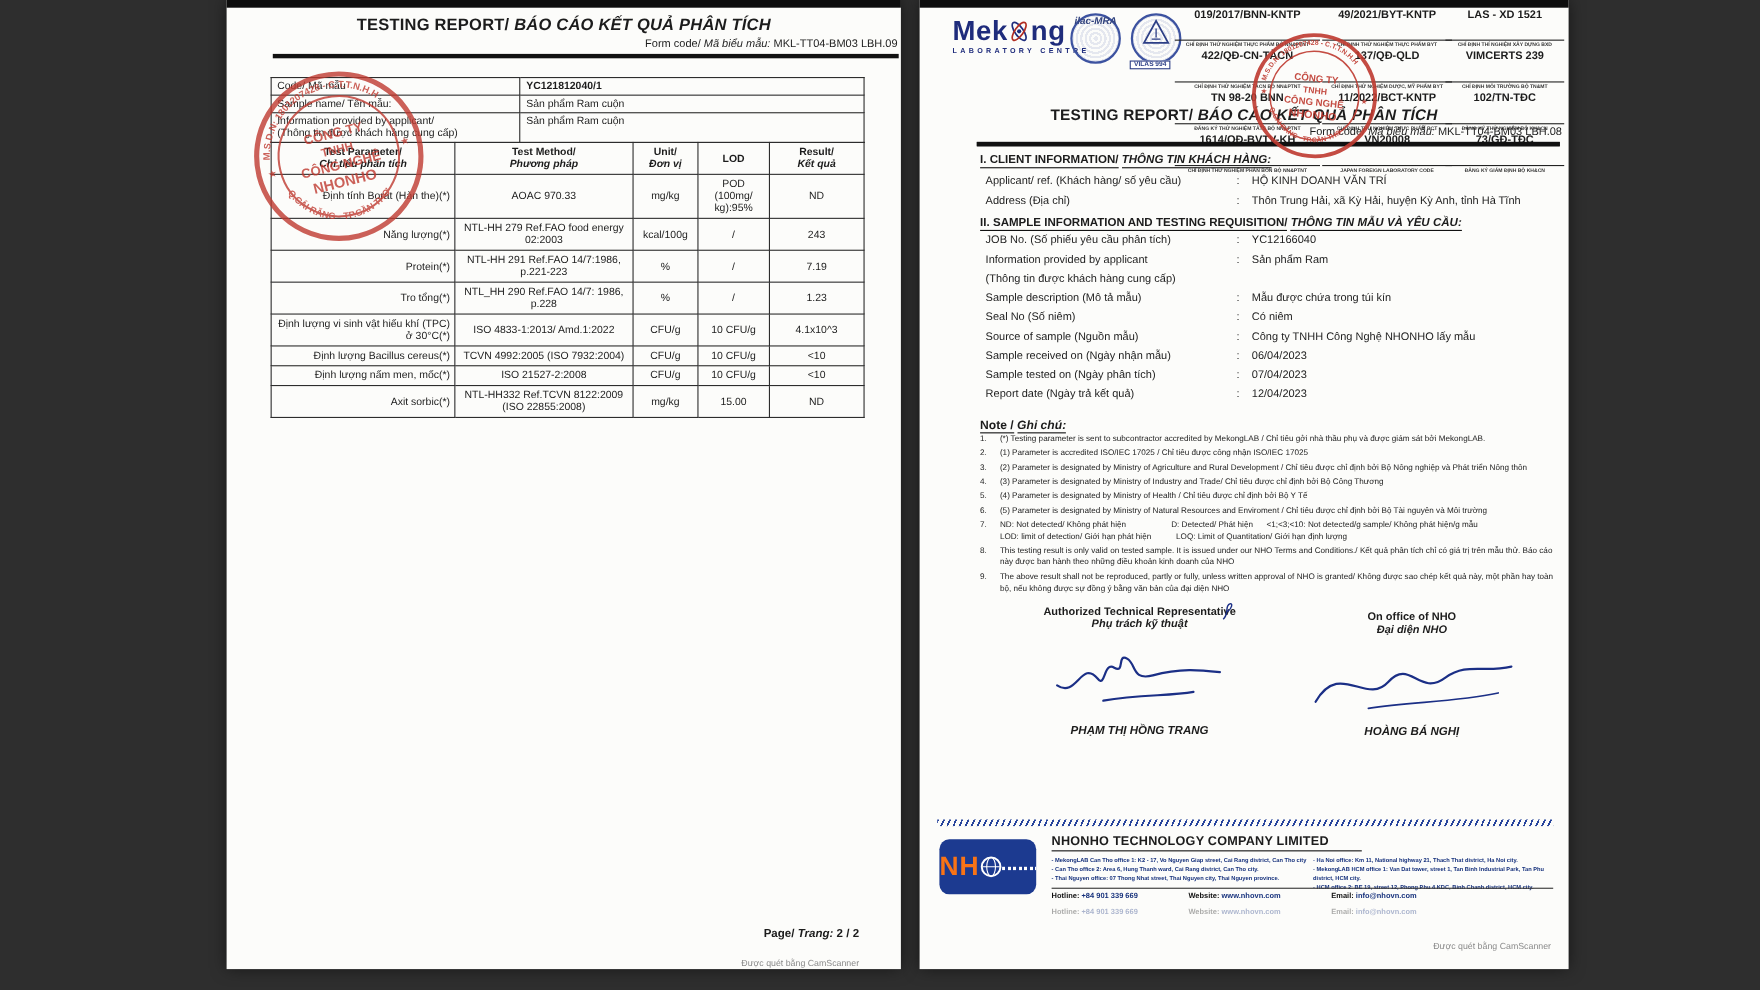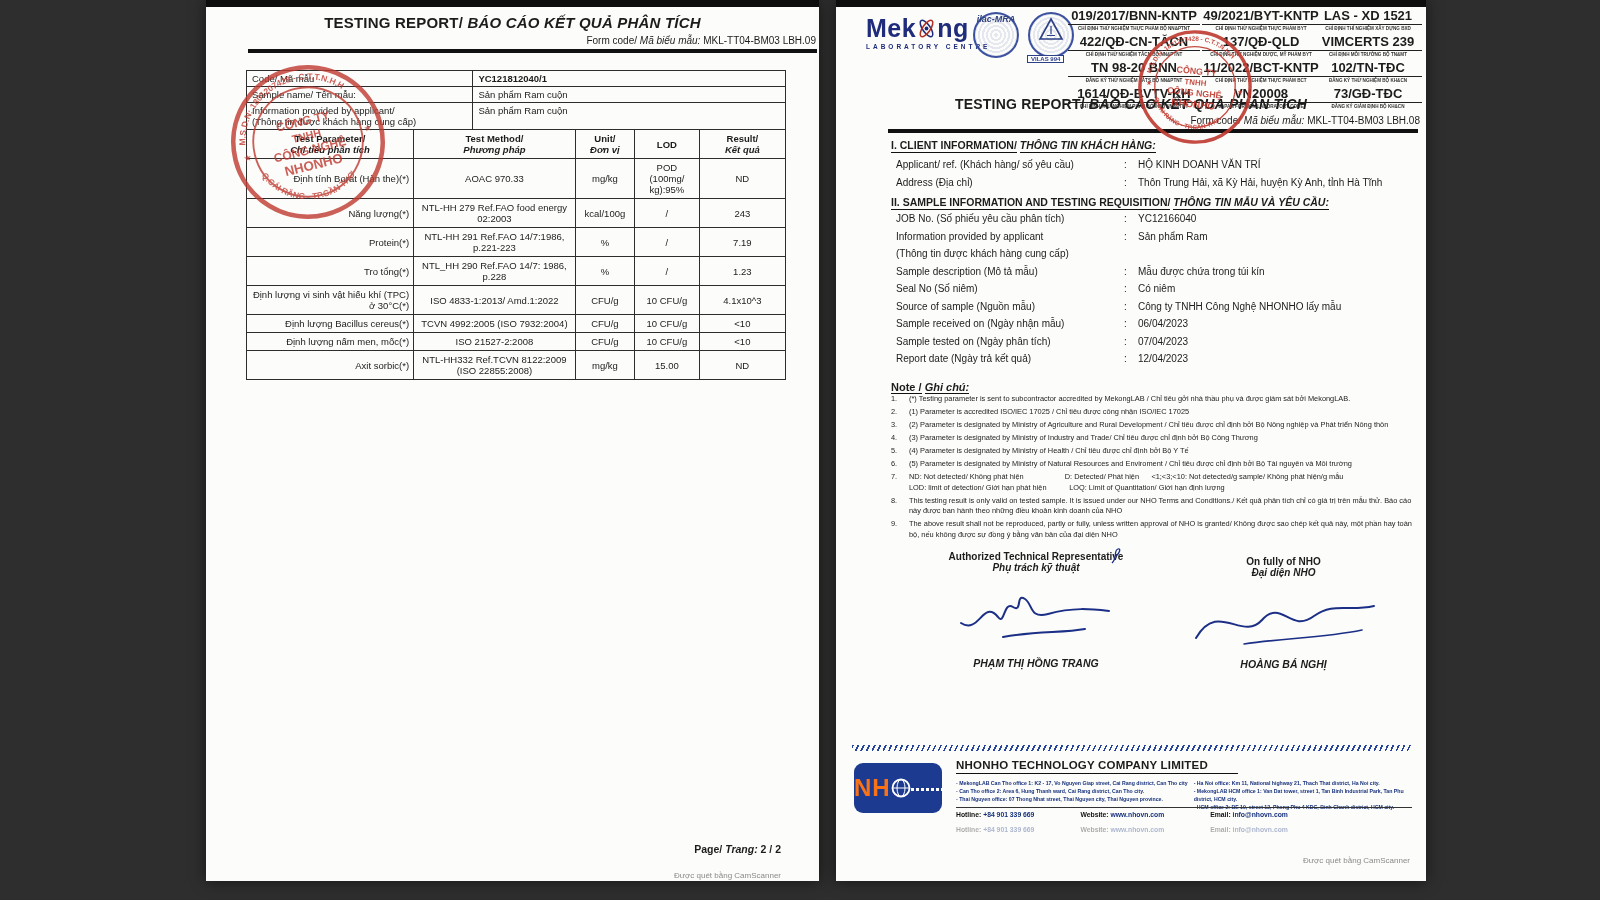--- a/index.html
+++ b/index.html
@@ -57,21 +57,21 @@
   .mk-sub{font-size:6.5px;font-weight:bold;letter-spacing:3px;color:#1f2c7c;margin-top:3px;}
   .seal{position:absolute;top:12px;border-radius:50%;border:2px solid #3c52a0;width:46px;height:46px;box-sizing:border-box;
         display:flex;justify-content:center;color:#32437e;background:
         repeating-radial-gradient(circle at 50% 50%, rgba(60,82,160,.12) 0 2px, transparent 2px 4px);}
   .seal-ilac{left:137px;font-size:9px;font-weight:bold;font-style:italic;}
   .seal-boa{left:192px;}
   .vilas{position:absolute;left:191px;top:55px;border:1px solid #2d3f86;color:#2d3f86;font-size:6px;font-weight:bold;padding:0 3px;background:#fff;}
 
   .accred{position:absolute;top:8px;}
   .accred .entry{margin-bottom:3px;text-align:center;}
-  .accred .code{font-size:13px;font-weight:bold;border-bottom:1px solid #222;display:block;padding-bottom:1px;white-space:nowrap;}
+  .accred .code{font-size:10px;font-weight:bold;border-bottom:1px solid #222;display:block;padding-bottom:17px;white-space:nowrap;}
   .accred .cap{font-size:4.6px;font-weight:bold;color:#333;display:block;margin-top:1px;white-space:nowrap;}
   .accred-1{left:232px;width:132px;}
   .accred-2{left:366px;width:118px;}
   .accred-3{left:478px;width:108px;}
 
   .page-r .doc-title{top:96px;font-size:14px;}
   .page-r .formcode{top:115px;right:6px;}
   .page-r .thickrule{top:129px;left:52px;right:8px;}
 
   .section-h{position:absolute;left:55px;font-size:10.5px;font-weight:bold;}
@@ -538,21 +538,21 @@
     </svg>
     <div class="t-vi">Phụ trách kỹ thuật</div>
     <svg class="sigline" width="170" height="66" viewBox="0 0 170 66">
       <path d="M10 42 C28 54, 32 18, 47 36 C54 45, 52 20, 62 26 C72 32, 64 12, 74 18 C82 23, 78 38, 97 33 C122 26, 140 28, 158 30" fill="none" stroke="#1b2f86" stroke-width="2" stroke-linecap="round"></path>
       <path d="M52 56 C85 50, 112 52, 134 48" fill="none" stroke="#1b2f86" stroke-width="2" stroke-linecap="round"></path>
     </svg>
     <div class="nm">PHẠM THỊ HỒNG TRANG</div>
   </div>
 
   <div class="sig sig-r">
-    <div class="t-en">On fully of NHO</div>
+    <div class="t-en">On office of NHO</div>
     <div class="t-vi">Đại diện NHO</div>
     <svg class="sigline" width="200" height="62" viewBox="0 0 200 62">
       <path d="M12 52 C34 14, 58 56, 78 34 C98 12, 106 48, 130 30 C150 16, 164 26, 190 20" fill="none" stroke="#1b2f86" stroke-width="2" stroke-linecap="round"></path>
       <path d="M60 58 C100 52, 140 52, 178 44" fill="none" stroke="#1b2f86" stroke-width="1.6" stroke-linecap="round"></path>
     </svg>
     <div class="nm">HOÀNG BÁ NGHỊ</div>
   </div>
 
   <div class="stamp stamp-r">
     <svg viewBox="0 0 120 120" width="118" height="118">

